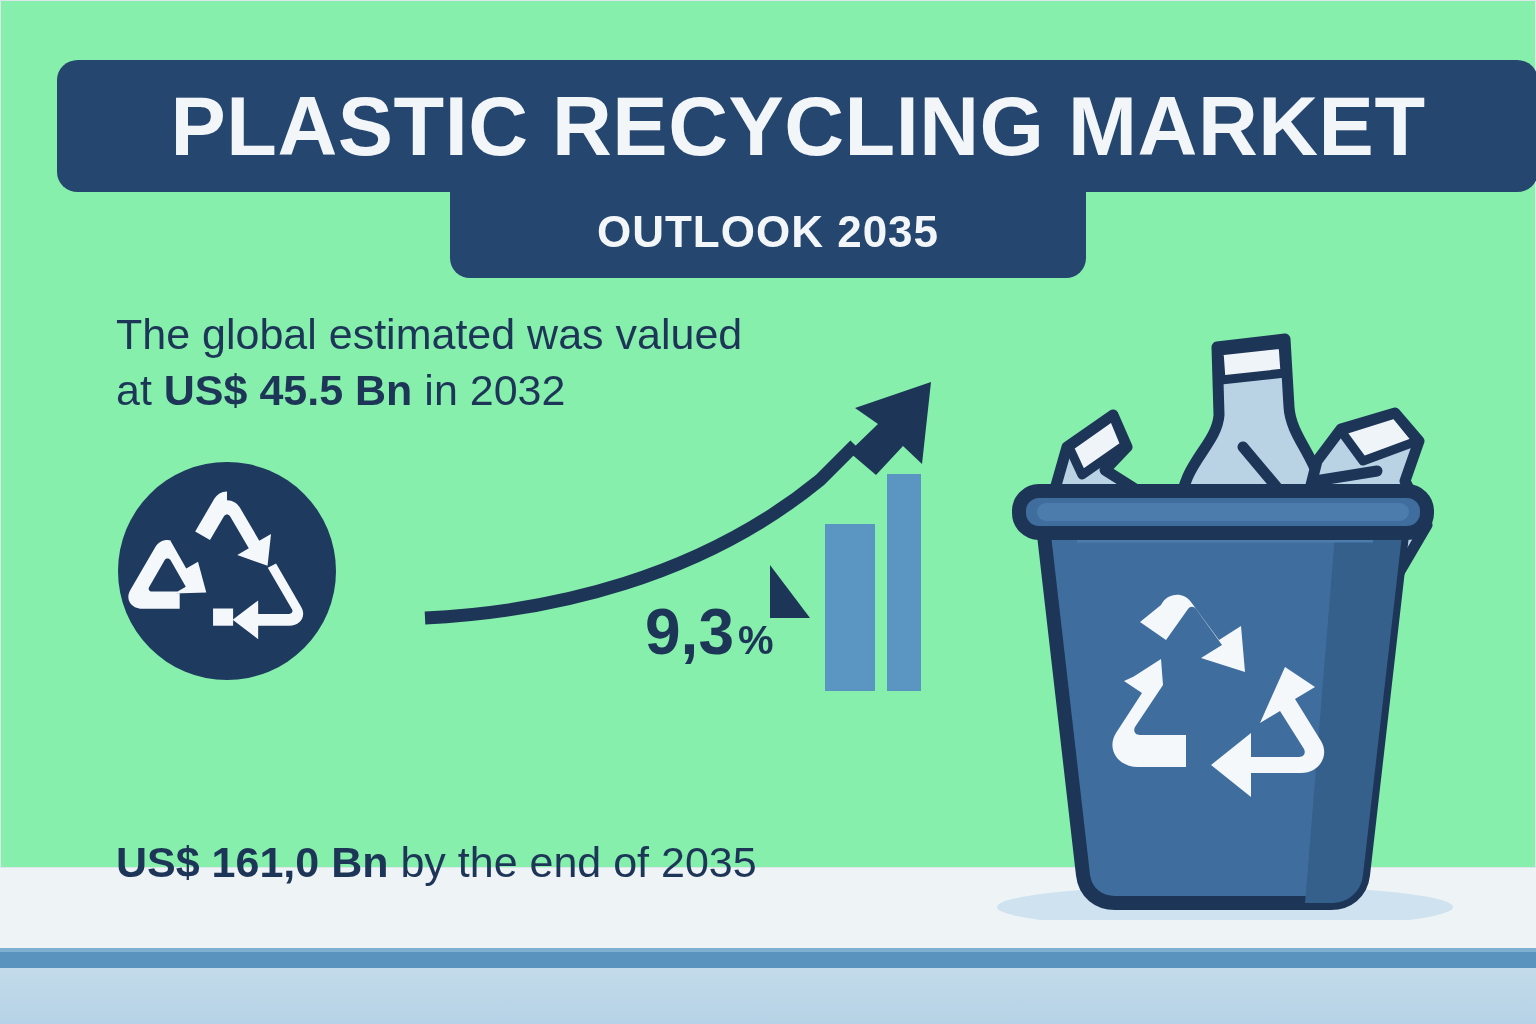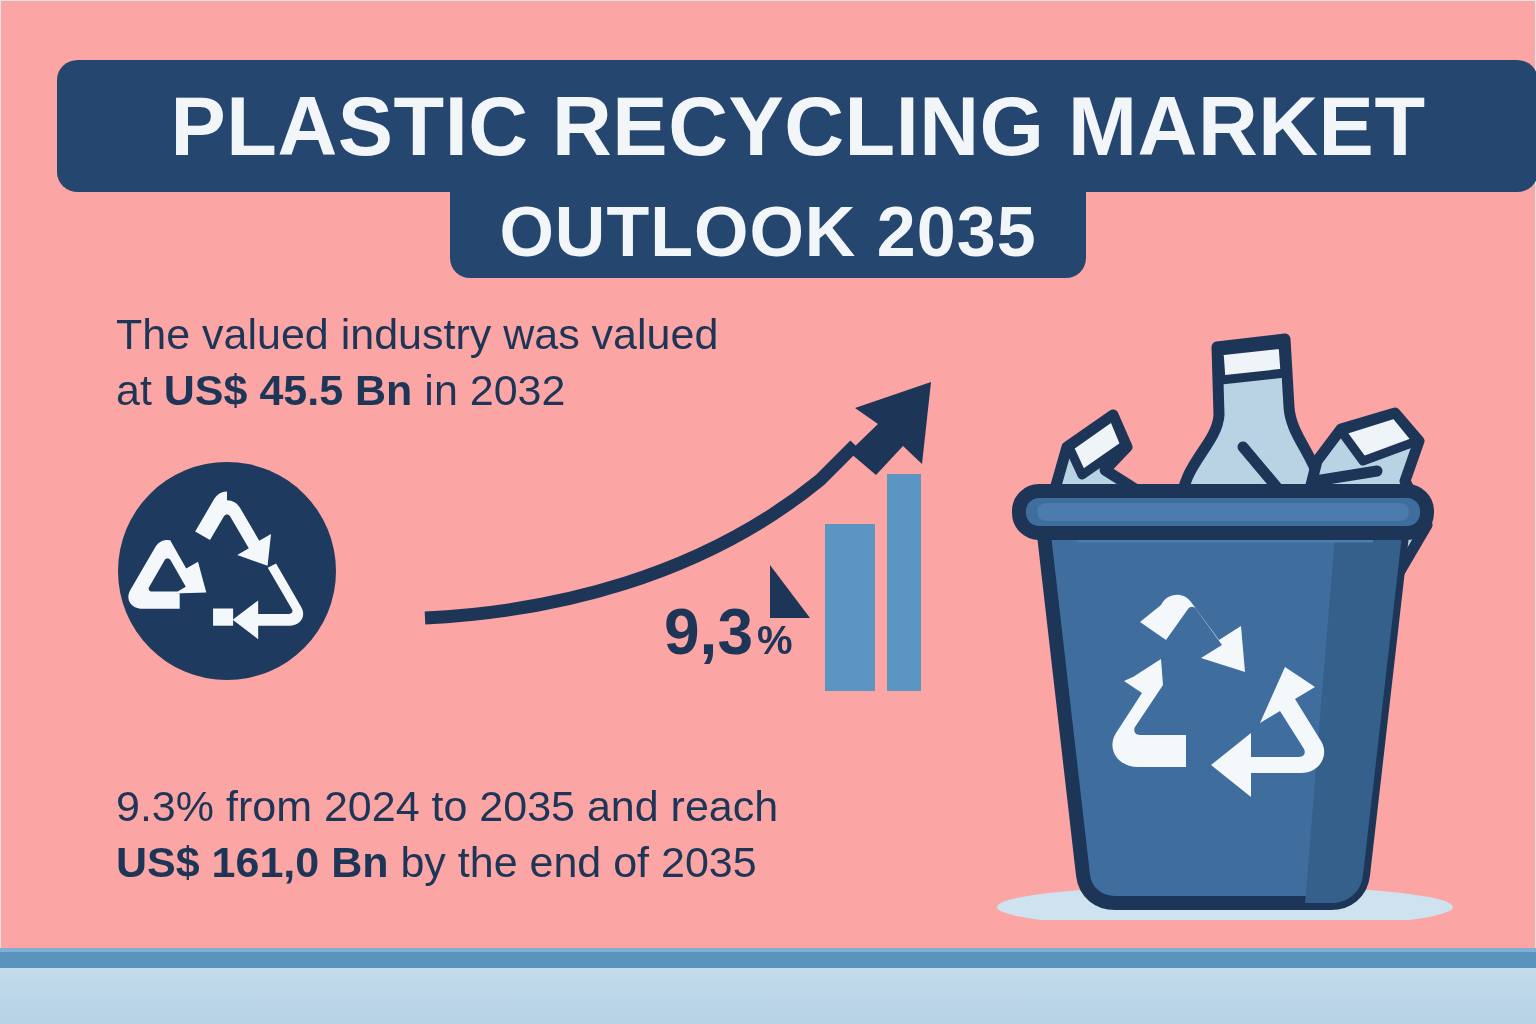--- a/index.html
+++ b/index.html
@@ -1,21 +1,21 @@
 <!DOCTYPE html>
 <html><head>
 <meta charset="utf-8">
 <style>
   html,body{margin:0;padding:0;}
   body{
     width:1536px;height:1024px;overflow:hidden;
     background:#eef3f5;
     font-family:"Liberation Sans", sans-serif;
   }
-  #stage{position:relative;width:1536px;height:1024px;background:#fca5a5;}
+  #stage{position:relative;width:1536px;height:868px;background:#86efac;}
 
   
   .page-edge{position:absolute;inset:0;border:1px solid #dde6eb;pointer-events:none;}
 
   
   .banner{
     position:absolute;background:#25466e;color:#f2f6f8;
     display:flex;align-items:center;justify-content:center;
     letter-spacing:.5px;text-align:center;
     font-weight:bold;
@@ -24,21 +24,21 @@
   #banner-main{
     left:57px;top:60px;width:1424px;height:132px;
     border-radius:20px 20px 20px 20px;
     font-size:83px;line-height:1;
     transform:scaleX(1.04);transform-origin:left center;
   }
   #banner-main .txt{transform:scaleX(.96);display:block;white-space:nowrap;}
   #banner-sub{
     left:450px;top:186px;width:636px;height:92px;
     border-radius:0 0 20px 20px;
-    font-size:70px;line-height:1;
+    font-size:44px;line-height:1;
   }
   #banner-sub .txt{white-space:nowrap;letter-spacing:1px;}
   
   .banner-join{position:absolute;left:450px;top:176px;width:636px;height:24px;background:#25466e;}
 
   
   .copy{
     position:absolute;color:#1d3557;
     font-size:43px;line-height:56px;
     font-family:"Liberation Sans", sans-serif;
@@ -52,21 +52,20 @@
 
   
   #chart{position:absolute;left:400px;top:360px;width:560px;height:350px;}
   .bar{position:absolute;background:#5b96c2;}
   #bar-1{left:425px;top:164px;width:50px;height:167px;}
   #bar-2{left:487px;top:114px;width:34px;height:217px;}
   #pct-label{
     position:absolute;left:645px;top:600px;color:#1d3557;
     font-weight:bold;font-size:64px;line-height:1;white-space:nowrap;
     font-family:"Liberation Sans", sans-serif;
-    margin-left:19px;
   }
   #pct-label .unit{font-size:40px;font-weight:bold;margin-left:4px;}
 
   
   #bin{position:absolute;left:985px;top:295px;width:475px;height:625px;}
 
   
   #footer-stripe{position:absolute;left:0;top:952px;width:1536px;height:16px;background:#5b93bf;}
   #footer-band{position:absolute;left:0;top:968px;width:1536px;height:56px;
     background:linear-gradient(180deg,#c3dbea 0%,#b6d2e6 100%);}
@@ -83,21 +82,21 @@
 
   <div class="banner" id="banner-main">
     <span class="txt">PLASTIC RECYCLING MARKET</span>
   </div>
 
   <div class="banner" id="banner-sub">
     <span class="txt">OUTLOOK 2035</span>
   </div>
 
   <div class="copy" id="copy-top">
-    <span>The valued industry was valued</span><br>
+    <span>The global estimated was valued</span><br>
     <span>at </span><b>US$ 45.5 Bn</b><span> in 2032</span>
   </div>
 
   <div id="recycle-badge">
     <svg viewBox="0 0 100 100" width="218" height="218" aria-hidden="true">
       <circle cx="50" cy="50" r="50" fill="#1e3a5f"></circle>
       <g fill="#f4f8fa">
 
         <path d="M50 17.5 c2.6 0 4.6 1.3 5.9 3.4 l8.9 15.2 l5.4 -3.1 l-1.6 14.6 l-13.9 -4.9 l5.3 -3.1 l-8.6 -14.7 c-0.4 -0.6 -0.9 -0.8 -1.4 -0.8 c-0.5 0 -1 0.2 -1.4 0.8 l-6.4 10.9 l-6.8 -3.9 l8.7 -14.9 c1.3 -2.1 3.3 -3.5 5.9 -3.5 z"></path>
 
@@ -166,21 +165,21 @@
       <g fill="#f4f8fa">
         <path d="M176 310 c6 -12 22 -14 30 -3 l28 38 l22 -14 l4 46 l-44 -14 l21 -13 l-26 -36 c-2 -3 -6 -3 -8 0 l-22 31 l-26 -18 z"></path>
         <path d="M148 382 l28 -18 l2 26 l-28 42 c-2 4 0 8 5 8 l46 0 l0 32 l-48 0 c-20 0 -32 -18 -22 -34 l26 -40 l-18 -12 l44 -20 z"></path>
         <path d="M300 372 l30 20 l-20 12 l26 42 c9 15 -2 32 -20 32 l-50 0 l0 24 l-40 -32 l40 -32 l0 24 l48 0 c5 0 7 -4 5 -8 l-24 -38 l-20 12 z"></path>
       </g>
     </svg>
   </div>
 
   <div class="copy" id="copy-bottom">
     <br>
-    <span>9.3% from 2024 to 2035 and reach</span><br>
+    <br>
     <b>US$ 161,0 Bn</b><span> by the end of 2035</span>
   </div>
 
   <div id="footer-hairline"></div>
   <div id="footer-stripe"></div>
   <div id="footer-band"></div>
 
 </div>
 
 </body></html>

